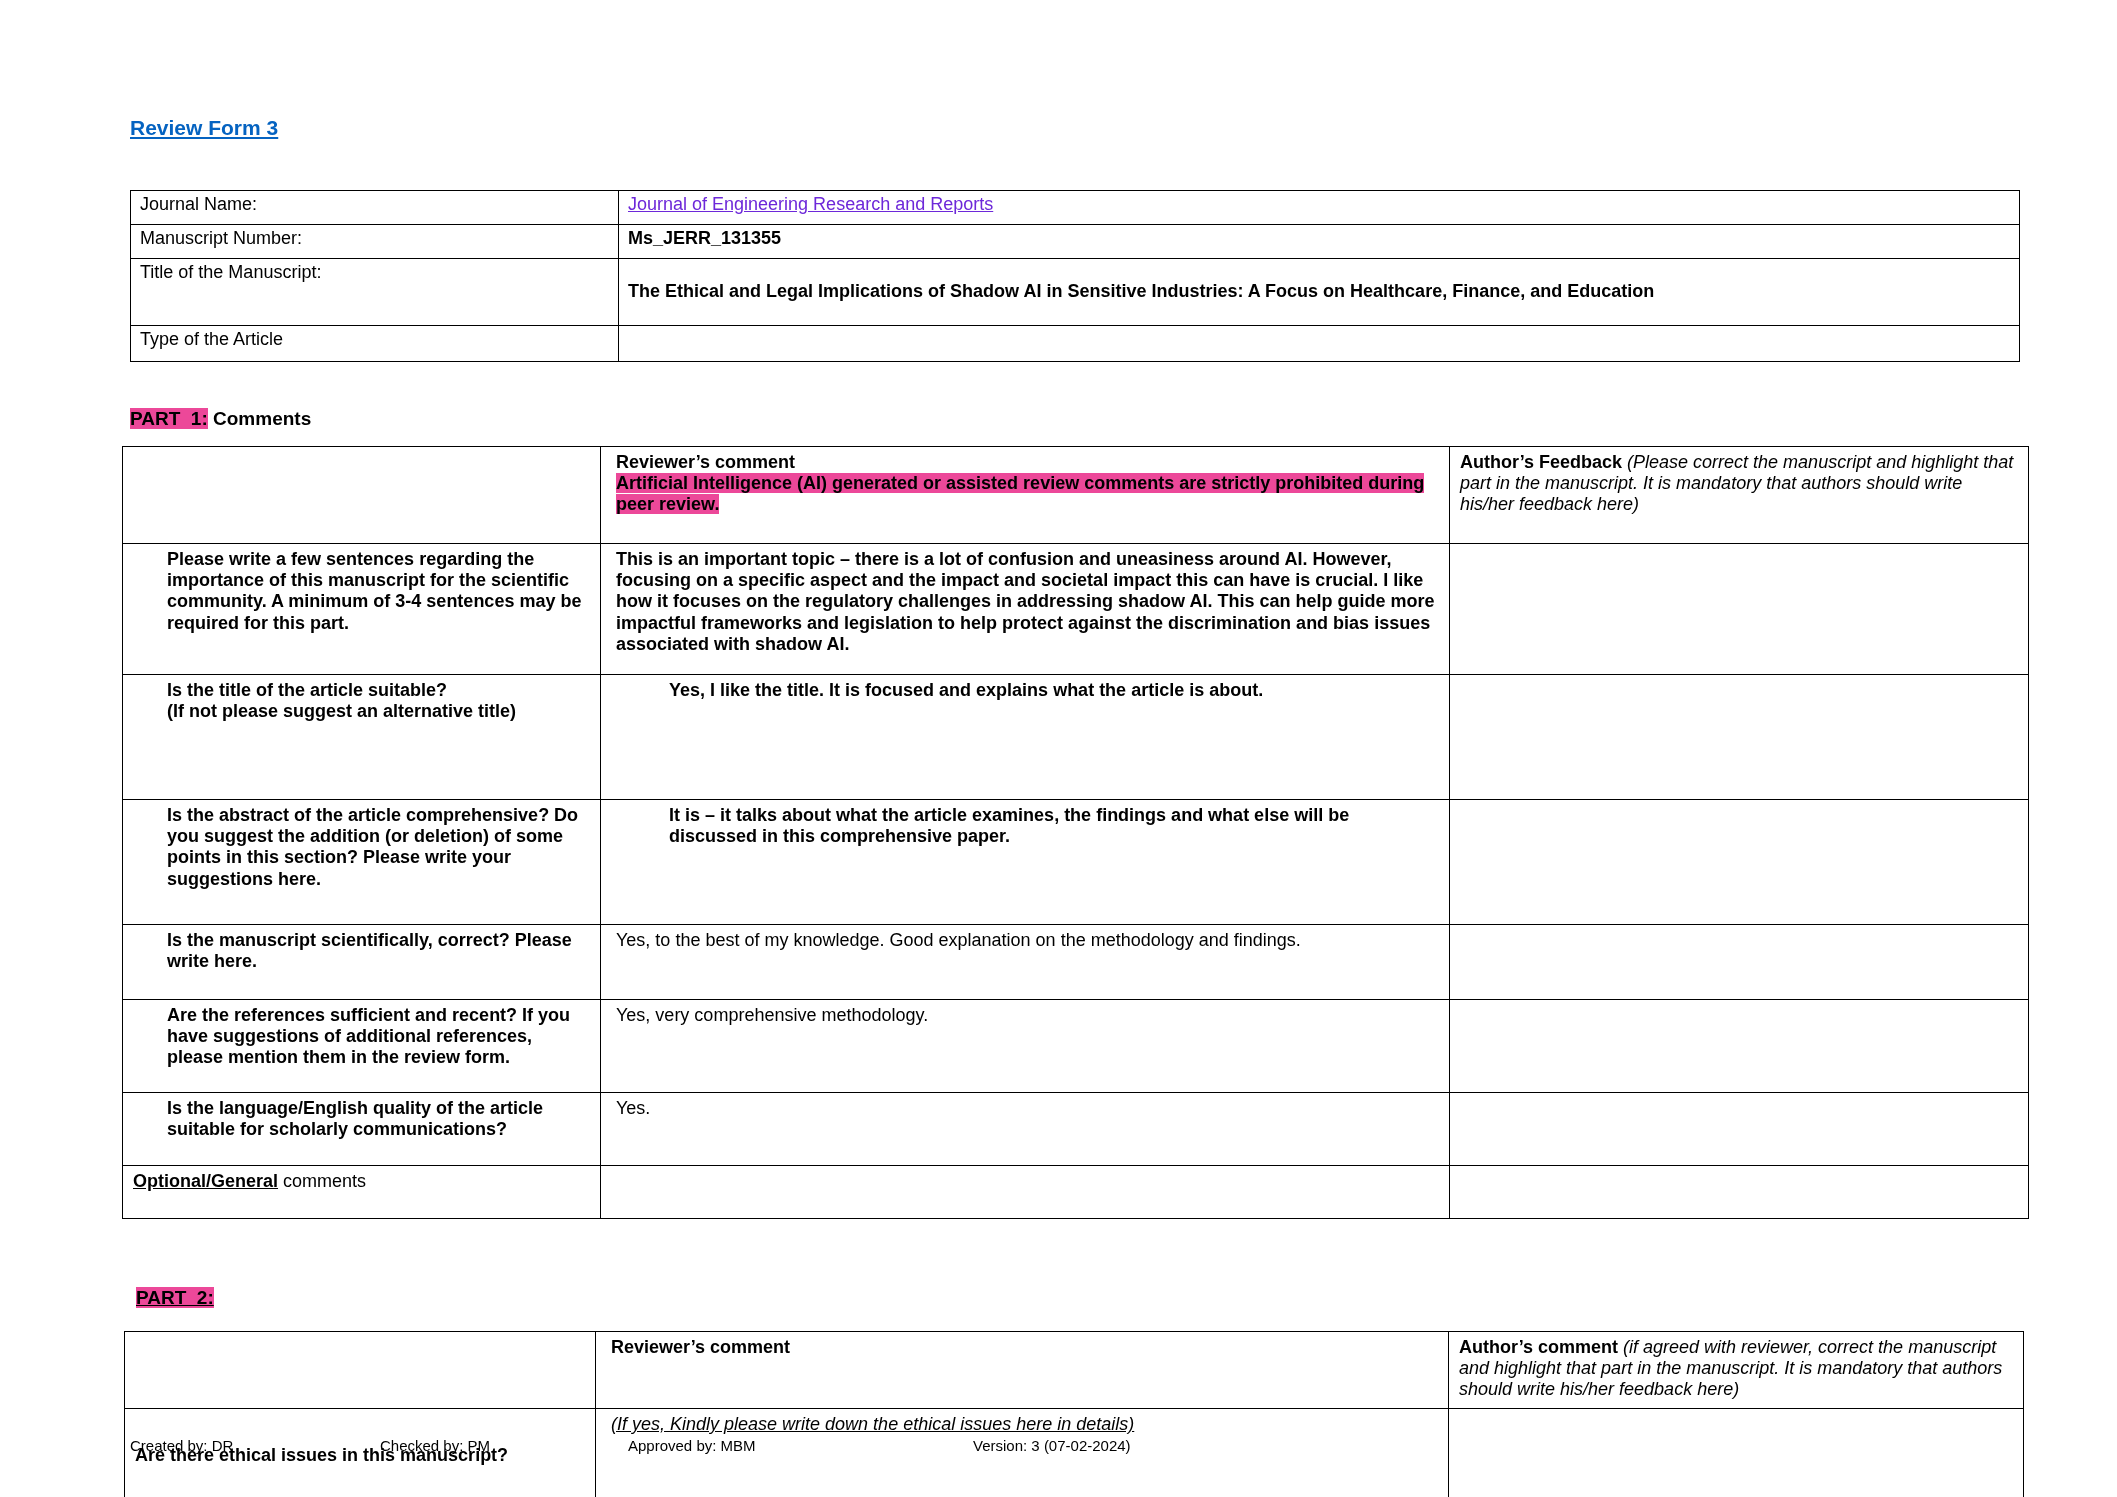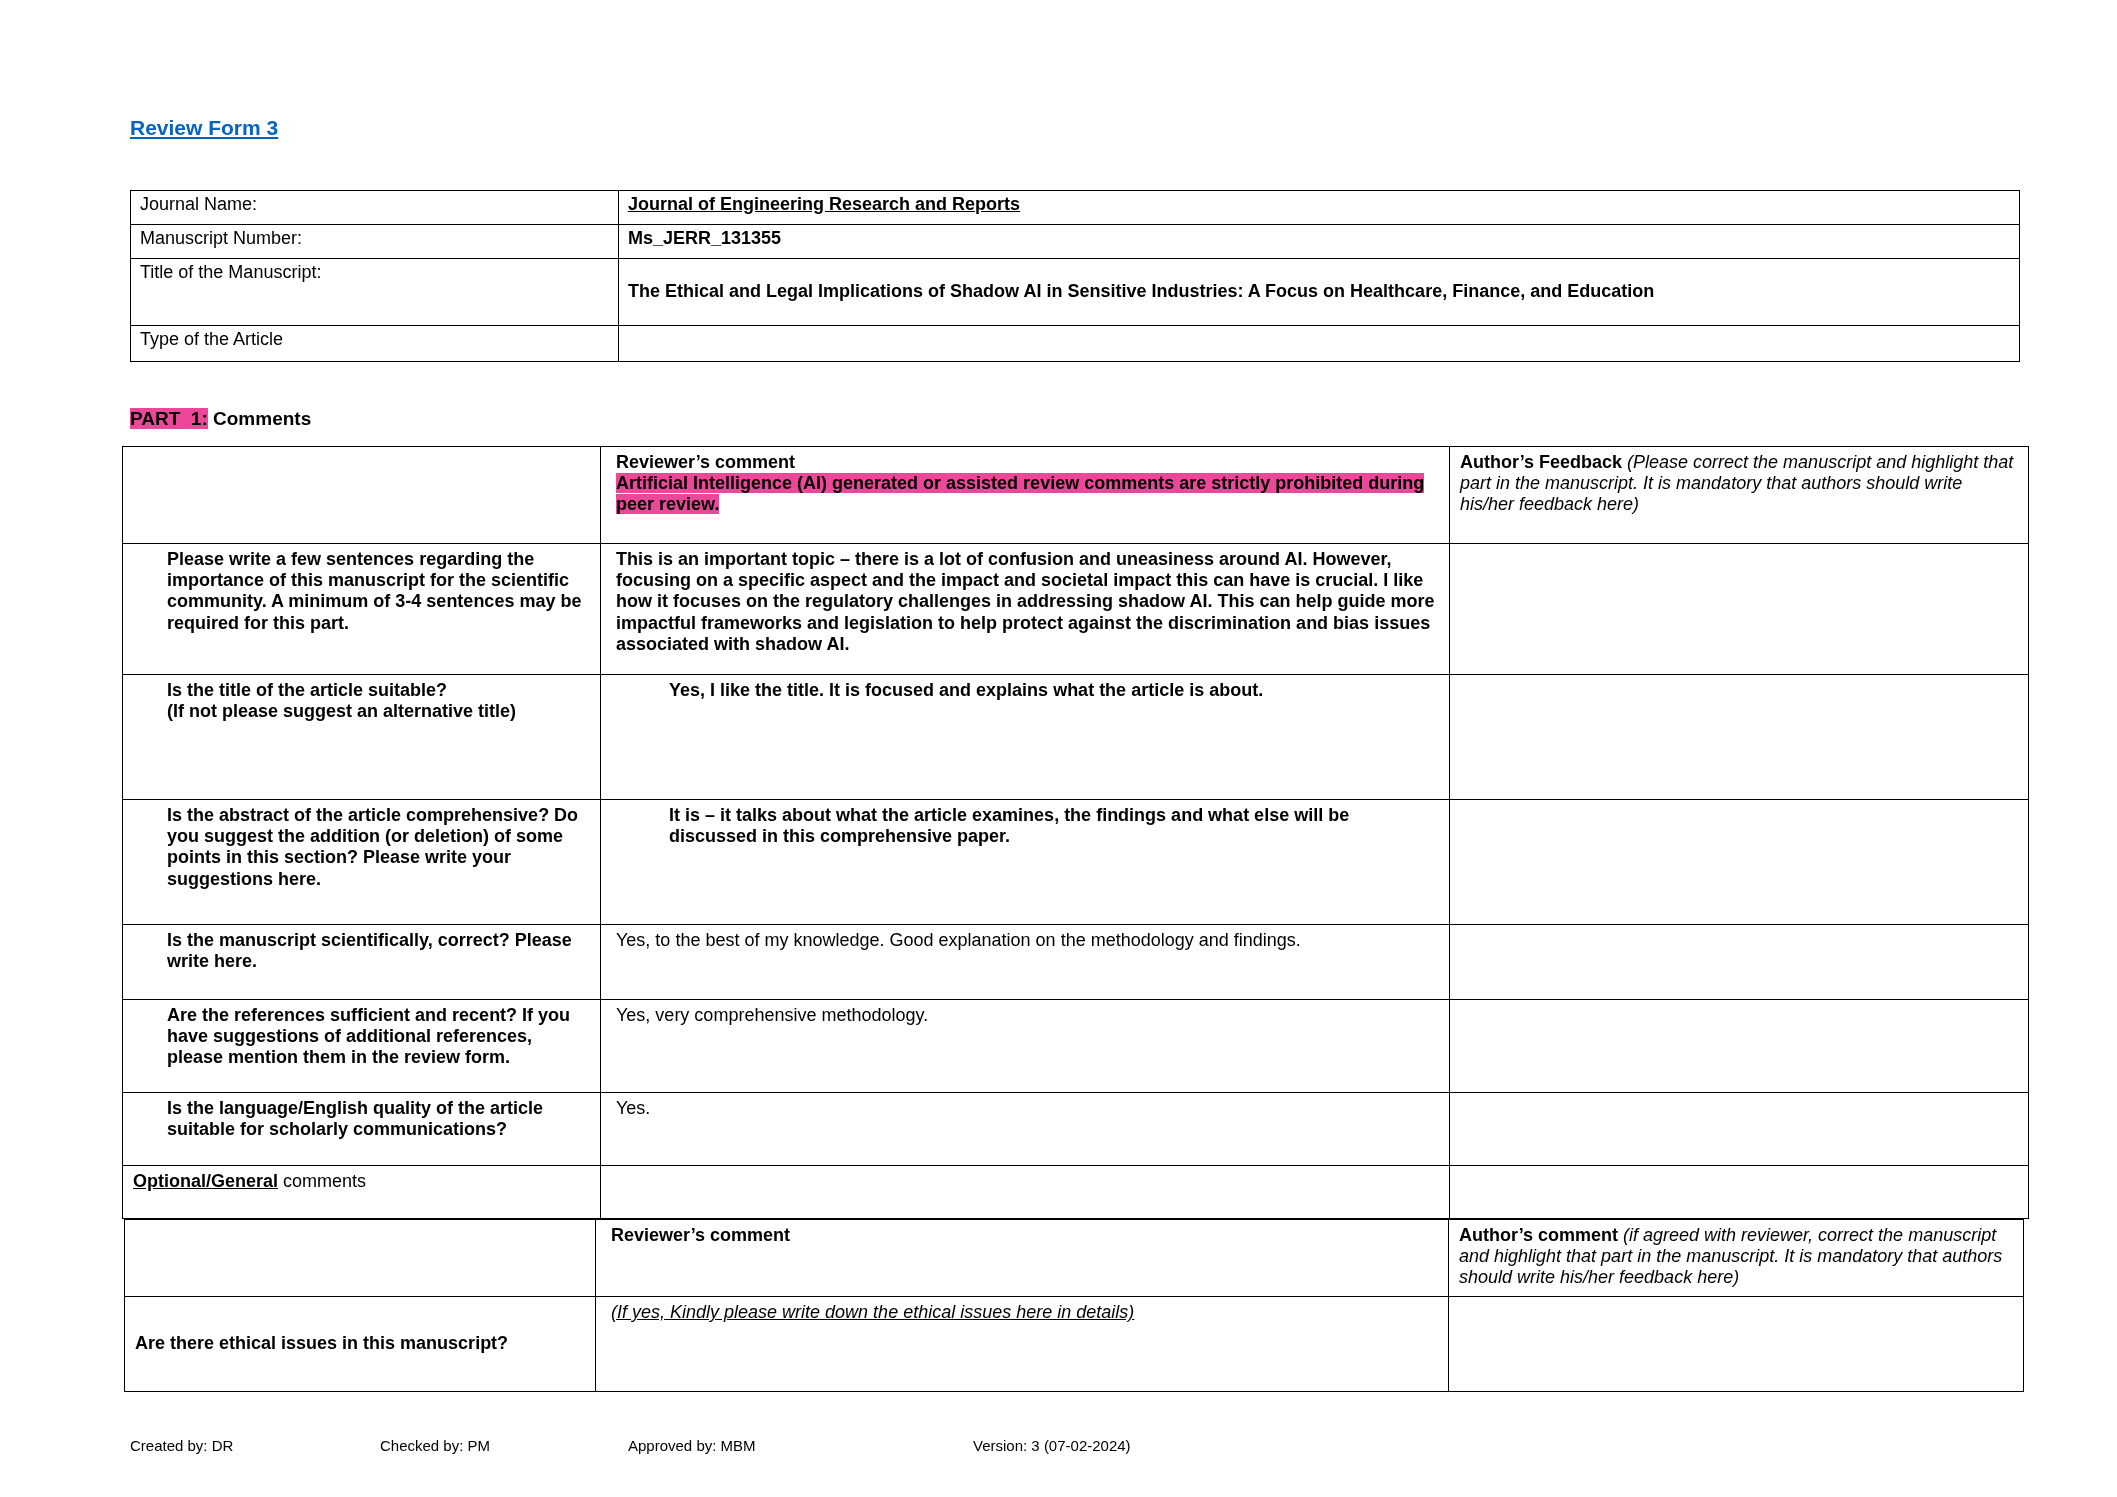--- a/index.html
+++ b/index.html
@@ -10,21 +10,21 @@
     color: #000;
   }
   .page { position: relative; width: 2117px; height: 1497px; overflow: hidden; }
   .content { padding: 116px 90px 0 122px; }
 
   .bold { font-weight: bold; }
   .italic { font-style: italic; }
   .underline { text-decoration: underline; }
   .pre { white-space: pre-wrap; }
   .hl { background: #ec4899; }
-  .link { color: #000000; text-decoration: underline; font-weight: bold; }
+  .link { color: #6d28d9; text-decoration: underline; font-weight: normal; }
 
   .doc-title {
     margin: 0 0 50px 8px;
     font-size: 21px; font-weight: bold;
     color: #0563C1; text-decoration: underline;
   }
 
   table { border-collapse: collapse; table-layout: fixed; }
   td {
     border: 1px solid #000;
@@ -165,20 +165,21 @@
         </tbody>
       <tbody>
         <tr class="optional-row">
           <td class="q-cell optional-cell"><span class="bold underline">Optional/General</span><span class="pre"> comments</span></td>
           <td class="a-cell"></td>
           <td></td>
         </tr>
       </tbody>
     </table>
 
+    <div class="part-heading part2-heading"><span class="hl bold underline pre">PART  2:</span></div>
 
     <table class="part2-table">
       <colgroup>
           <col>
           <col>
           <col>
         </colgroup>
       <tbody>
         <tr class="part2-header">
           <td></td>

